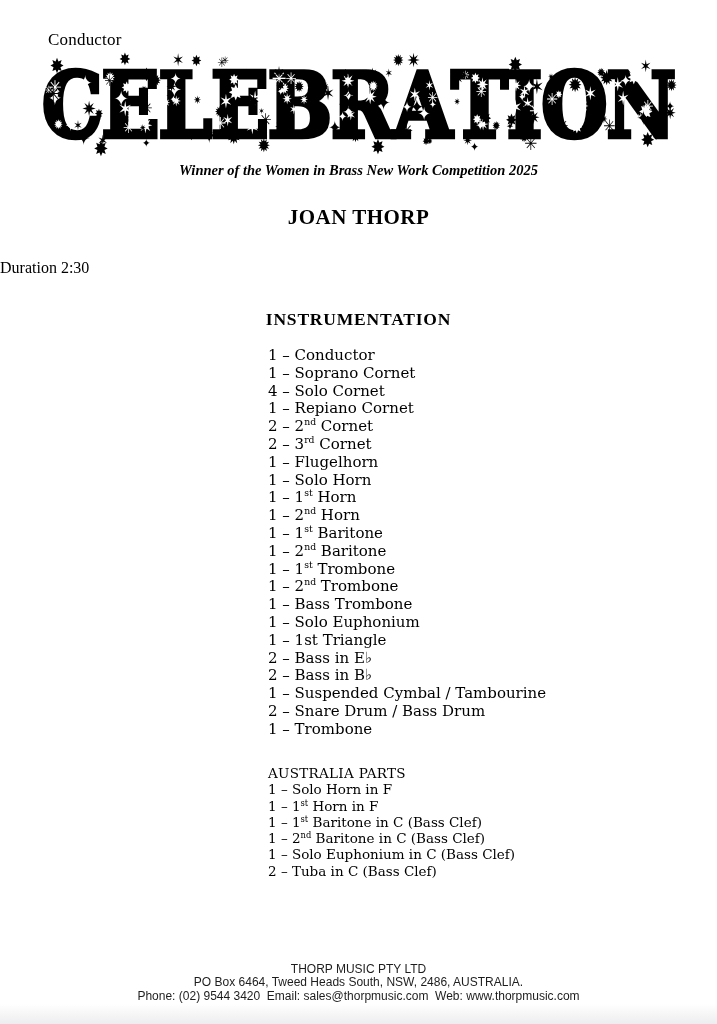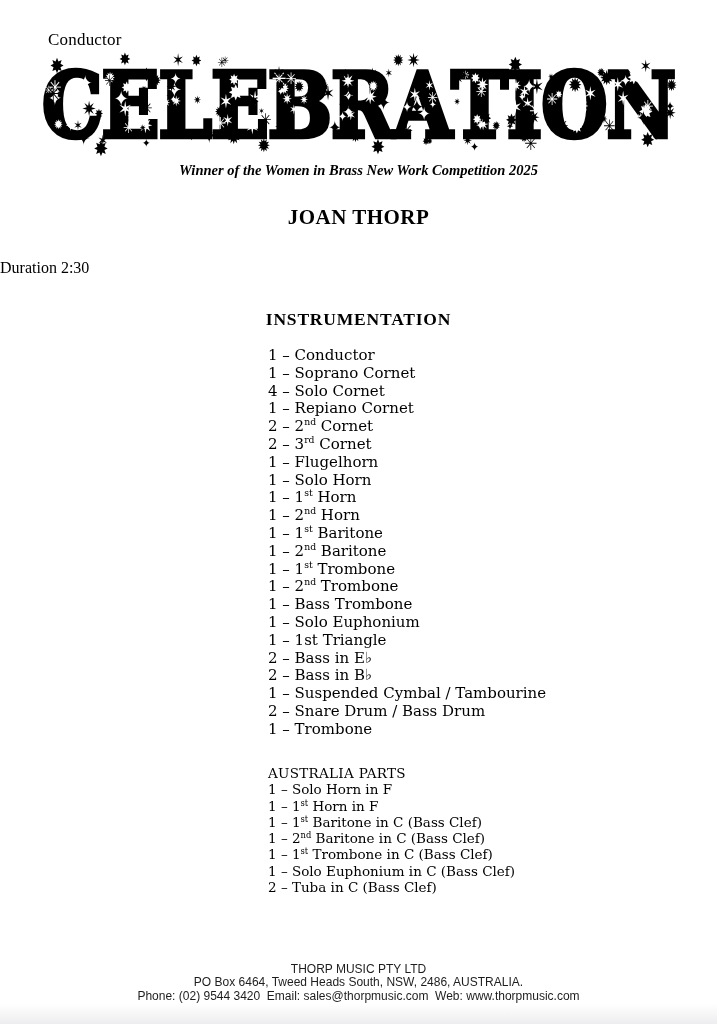--- a/index.html
+++ b/index.html
@@ -133,21 +133,20 @@
       <div class="list-row">1 – <span>Trombone</span></div>
     </div>
 
   <div class="optional-block">
     <div class="optional-heading">AUSTRALIA PARTS</div>
     <div id="optional-list-body">
         <div class="list-row">1 – <span>Solo Horn in F</span></div>
         <div class="list-row">1 – <span>1</span><sup>st</sup><span> Horn in F</span></div>
         <div class="list-row">1 – <span>1</span><sup>st</sup><span> Baritone in C (Bass Clef)</span></div>
         <div class="list-row">1 – <span>2</span><sup>nd</sup><span> Baritone in C (Bass Clef)</span></div>
-        <div class="list-row">1 – <span>1</span><sup>st</sup><span> Trombone in C (Bass Clef)</span></div>
         <div class="list-row">1 – <span>Solo Euphonium in C (Bass Clef)</span></div>
         <div class="list-row">2 – <span>Tuba in C (Bass Clef)</span></div>
       </div>
   </div>
 
   <div class="footer">
       <div class="footer-line">THORP MUSIC PTY LTD</div>
       <div class="footer-line">PO Box 6464, Tweed Heads South, NSW, 2486, AUSTRALIA.</div>
       <div class="footer-line">Phone: (02) 9544 3420  Email: sales@thorpmusic.com  Web: www.thorpmusic.com</div>
     </div>

